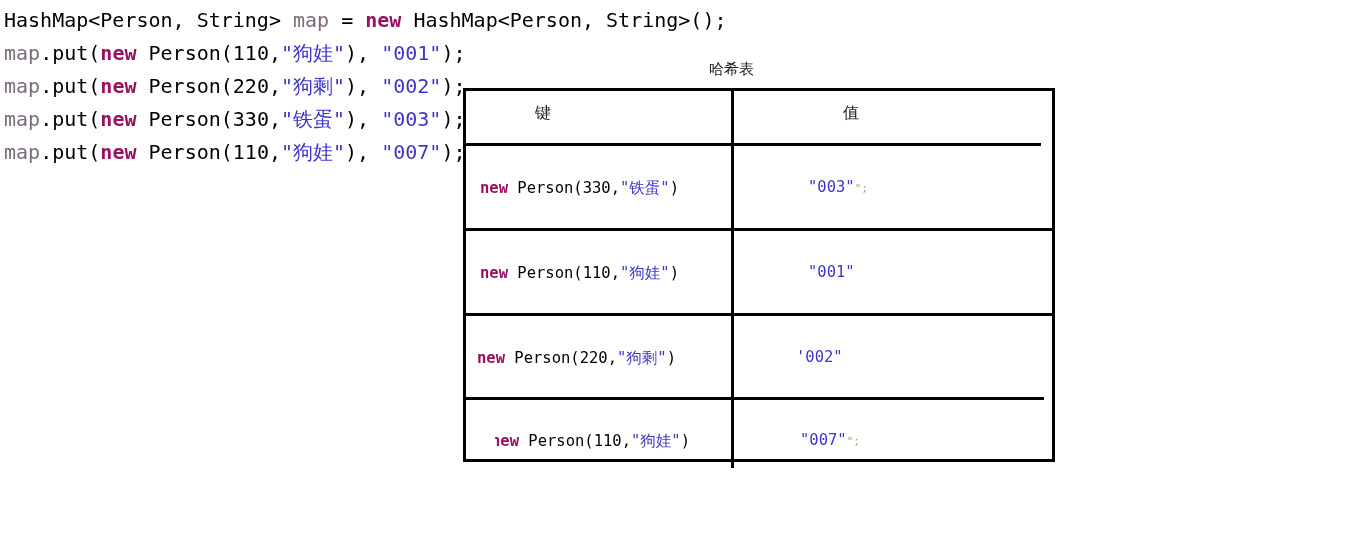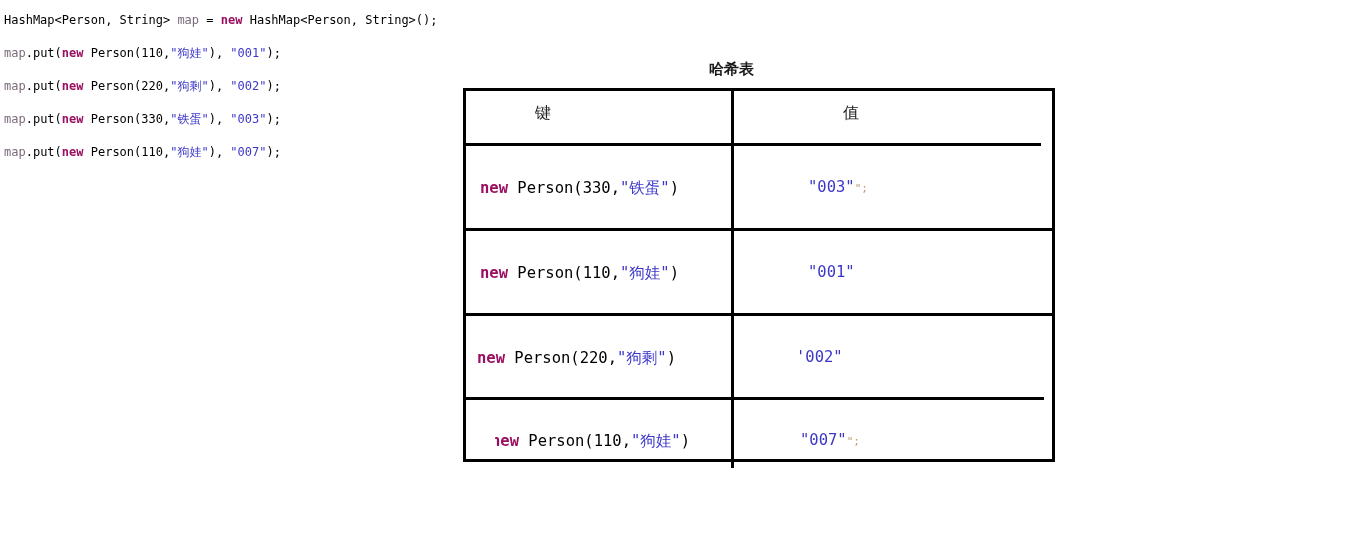--- a/index.html
+++ b/index.html
@@ -19,21 +19,21 @@
   #code-block {
     position: absolute;
     left: 4px;
     top: 4px;
     width: 640px;
   }
   .code-line {
     height: 33px;
     line-height: 33px;
     font-family: "DejaVu Sans Mono", monospace;
-    font-size: 12px;
+    font-size: 20px;
     white-space: pre;
     color: #000000;
     letter-spacing: 0px;
   }
   .tok-plain   { color: #000000; }
   .tok-var     { color: #7a6a7a; }
   .tok-kw      { color: #9a0f5f; font-weight: bold; }
   .tok-str     { color: #3c37c8; }
 
   
@@ -47,21 +47,20 @@
   #table-title {
     position: absolute;
     left: 0;
     top: 0;
     width: 537px;
     text-align: center;
     font-family: "DejaVu Sans", sans-serif;
     font-size: 15px;
     line-height: 18px;
     color: #1a1a1a;
-    font-weight: bold;
   }
   #table-box {
     position: absolute;
     left: 0;
     top: 28px;
     width: 592px;
     height: 374px;
     border: 3px solid #000000;
     box-sizing: border-box;
     background: #ffffff;

